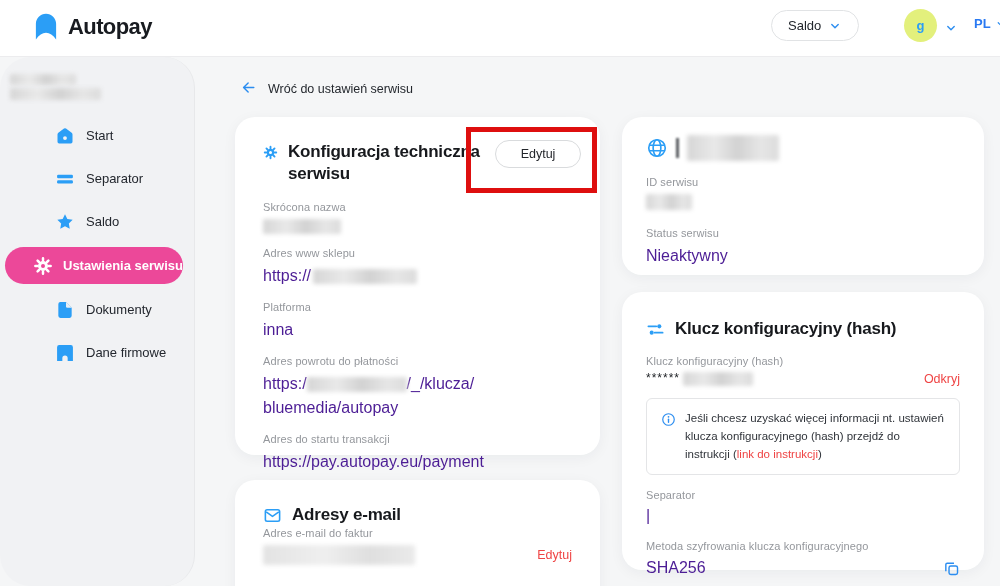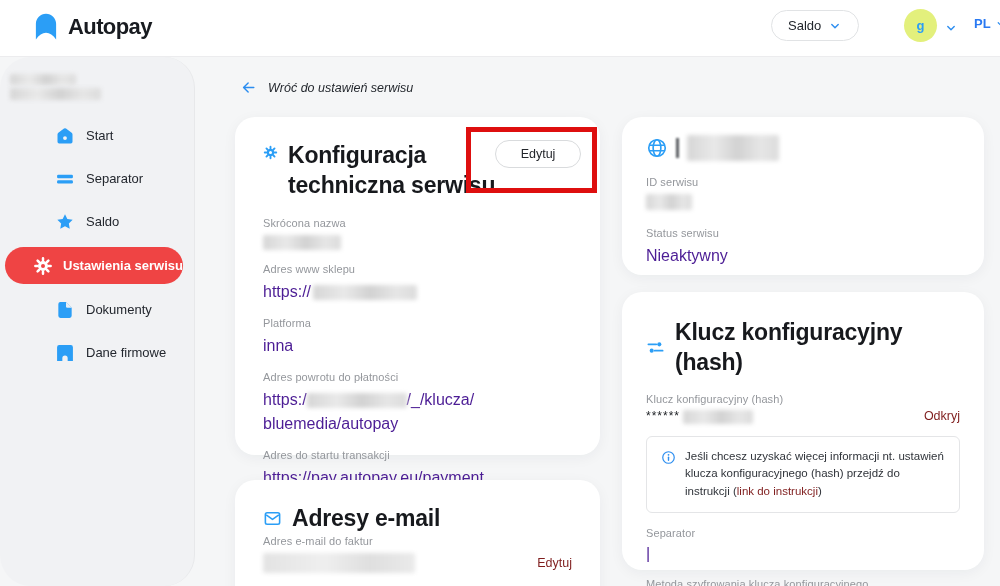--- a/index.html
+++ b/index.html
@@ -49,39 +49,39 @@
   .org-blur .b1 { width:66px; height:11px; margin-bottom:3px; }
   .org-blur .b2 { width:91px; height:12px; }
   .nav-item {
     position:absolute; left:0; width:195px; height:37px;
     display:flex; align-items:center; gap:11px; padding-left:55px;
     font-size:13px; color:#23272e; cursor:pointer;
   }
   .nav-item .nav-ic { width:20px; height:20px; color:#2b9ef6; flex:0 0 auto; }
   .nav-item.active {
     left:5px; width:178px; padding-left:28px; gap:10px;
-    background:#ef4444; border-radius:19px; color:#ffffff; font-weight:bold;
+    background:#ec4899; border-radius:19px; color:#ffffff; font-weight:bold;
   }
   .nav-item.active .nav-ic { color:#ffffff; }
 
   
   .main { position:absolute; left:196px; top:57px; width:804px; height:529px; }
-  .back-link { position:absolute; left:44px; top:22px; display:flex; align-items:center; gap:11px; cursor:pointer;font-style:italic; }
+  .back-link { position:absolute; left:44px; top:22px; display:flex; align-items:flex-end; gap:11px; cursor:pointer; }
   .back-link .arr { width:17px; height:17px; color:#2b8df0; }
   .back-link span { font-size:12.5px; color:#24282e; }
 
   .card { position:absolute; background:#fff; border-radius:20px; box-shadow:0 3px 14px rgba(25,35,50,0.05); }
-  .card-title { font-size:23px; font-weight:bold; color:#17191d; letter-spacing:-0.2px; line-height:1.3; }
+  .card-title { font-size:17px; font-weight:bold; color:#17191d; letter-spacing:-0.2px; line-height:1.3; }
   .head-row { display:flex; align-items:flex-start; gap:10px; }
   .head-ic { color:#2b9ef6; flex:0 0 auto; }
   .f-label { font-size:11px; color:#94979c; letter-spacing:0.1px; }
   .f-value { font-size:16px; color:#4c1d95; margin-top:5px; line-height:1.5; }
   .field { margin-top:13px; }
   .ilb { display:inline-block; vertical-align:middle; }
-  .link { color:#7f1d1d; font-size:12.5px; cursor:pointer; text-decoration:none; }
+  .link { color:#ef4444; font-size:12.5px; cursor:pointer; text-decoration:none; }
 
   
   .card-tech { left:39px; top:60px; width:365px; height:338px; padding:24px 28px; }
   .edit-btn {
     position:absolute; left:260px; top:23px; width:86px; height:28px;
     background:#fff; border:1px solid #d9dbdd; border-radius:14px;
     font-family:inherit; font-size:12.5px; color:#23262b; cursor:pointer;
   }
   .annotation-box {
     position:absolute; left:270px; top:70px; width:131px; height:66px;

